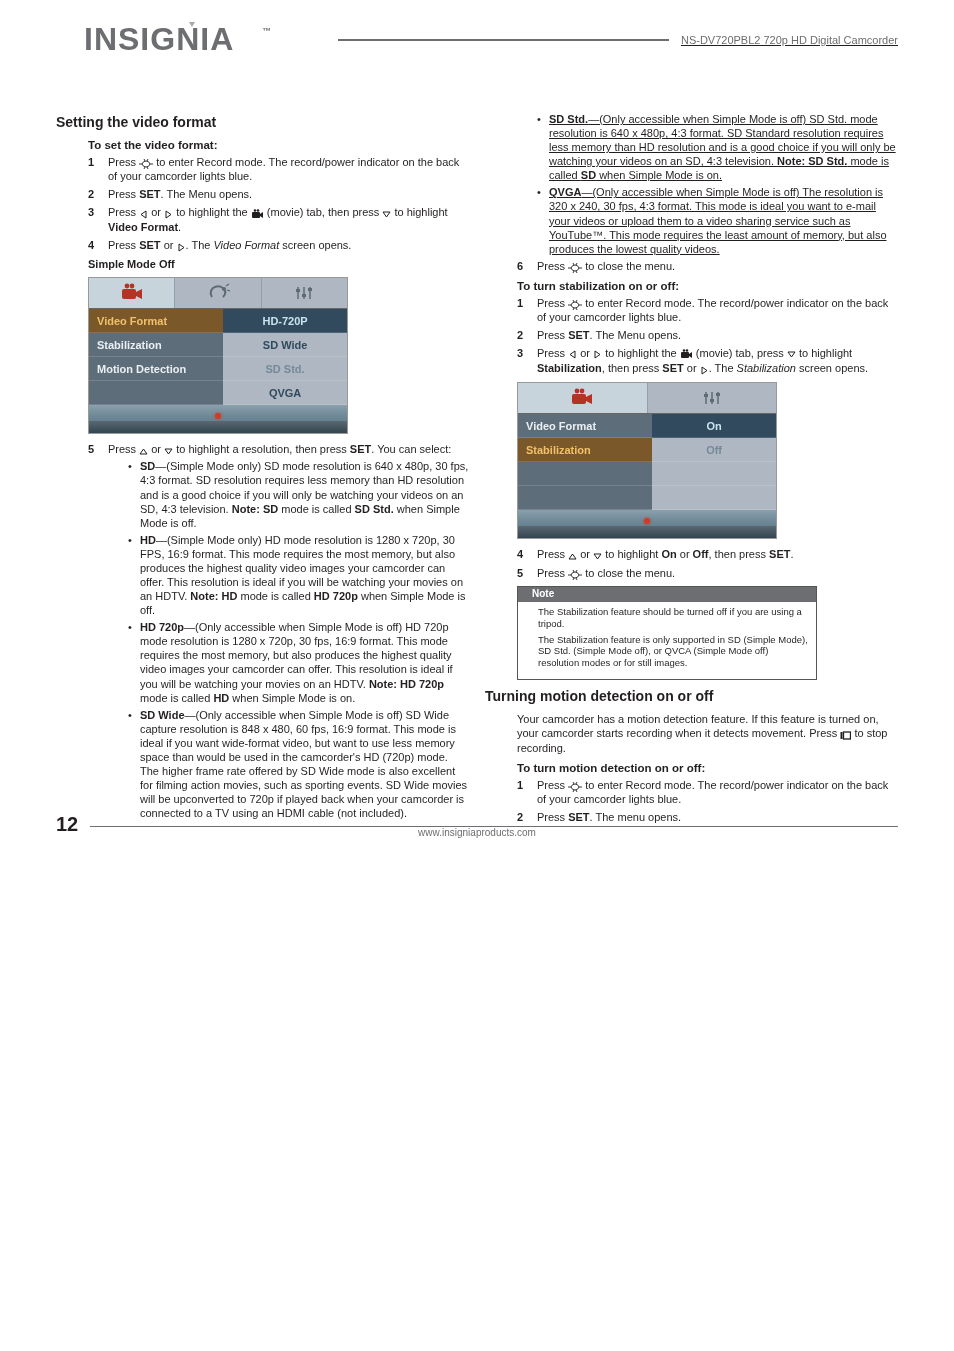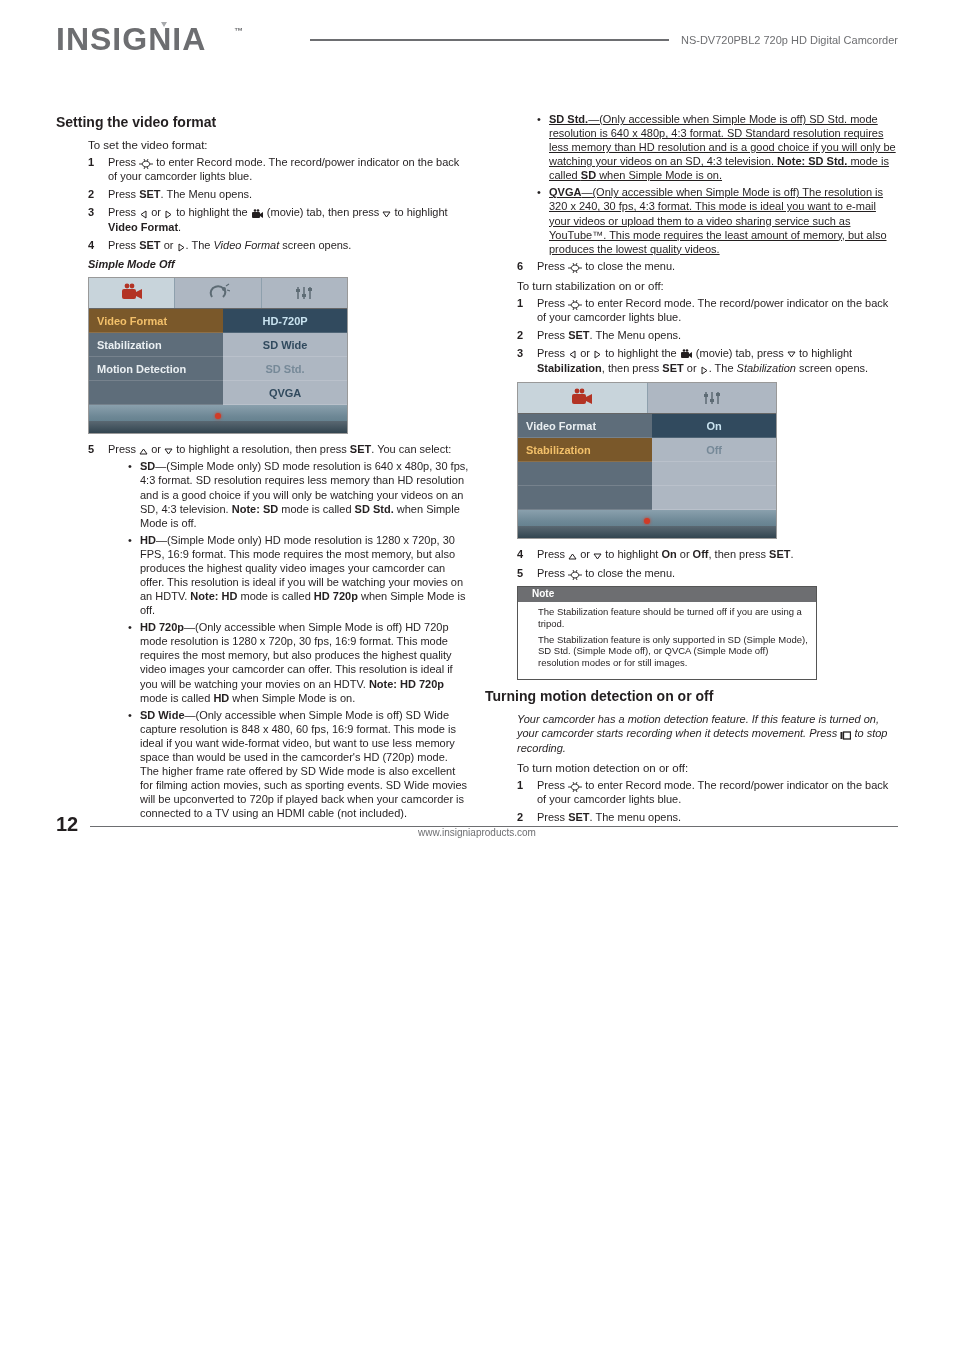--- a/index.html
+++ b/index.html
@@ -4,36 +4,36 @@
 <style>
   * { margin: 0; padding: 0; box-sizing: border-box; }
   body {
     font-family: "Myriad Pro", "Segoe UI", Arial, sans-serif;
     background: #fff;
     color: #231f20;
     width: 954px;
     margin: 0 auto;
   }
   .page { padding: 30px 56px 40px 56px; position: relative; }
-  .topbar { display: flex; justify-content: space-between; align-items: flex-start; padding: 20px 56px 0 56px; }
+  .topbar { display: flex; justify-content: space-between; align-items: flex-start; padding: 20px 56px 0 84px; text-decoration: underline; }
   .logo { font-size: 32px; font-weight: 900; letter-spacing: 0.5px; position: relative; color:#6d6e71; }
   .logo svg { width: 240px; height: 40px; }
   .toprule { flex:1; height:1.5px; background:#6d6e71; margin:19px 0 0 14px; }
   .prodtitle { font-size: 11px; color:#6d6e71; margin:14px 0 0 12px; white-space:nowrap; }
   .content { display:flex; gap:16px; padding-top:12px; }
   .col { flex:1; min-width:0; font-size:11px; line-height:1.28; color:#231f20; }
   h3.section { font-size:14px; font-weight:700; margin:4px 0 6px 0; color:#231f20; }
-  h4.subsection { font-size:11.5px; font-weight:400; margin:6px 0 2px 32px; }
+  h4.subsection { font-size:11.5px; font-weight:700; margin:6px 0 2px 32px; }
   ol.numlist { list-style:none; margin-left:32px; }
   ol.numlist > li { position:relative; padding-left:20px; margin-bottom:4px; }
   ol.numlist > li > .num { position:absolute; left:0; top:0; font-weight:700; }
   ul.sublist { list-style:none; margin-left:20px; margin-top:2px; }
   ul.sublist > li { position:relative; padding-left:12px; margin-bottom:3px; }
   ul.sublist > li::before { content:"•"; position:absolute; left:0; top:0; }
-  .indent { margin-left:32px;font-style:italic; }
+  .indent { margin-left:32px; }
   .para { margin-bottom:6px; }
   .bold { font-weight:700; }
   .italic { font-style:italic; }
   .screenshot { margin:6px 0 8px 32px; border:1px solid #999; width:260px; }
   .screenshot-inner { padding:0; }
   .ss-tabs { display:flex; background:#aeb7c2; border-bottom:1px solid #666; }
   .ss-tab { flex:1; text-align:center; padding:4px 0; border-right:1px solid #8ea0ad; position:relative; }
   .ss-tab:last-child { border-right:none; }
   .ss-tab.active { background:#c8d4db; }
   .ss-tab-icon { height:22px; display:flex; align-items:center; justify-content:center; font-size:16px; }

